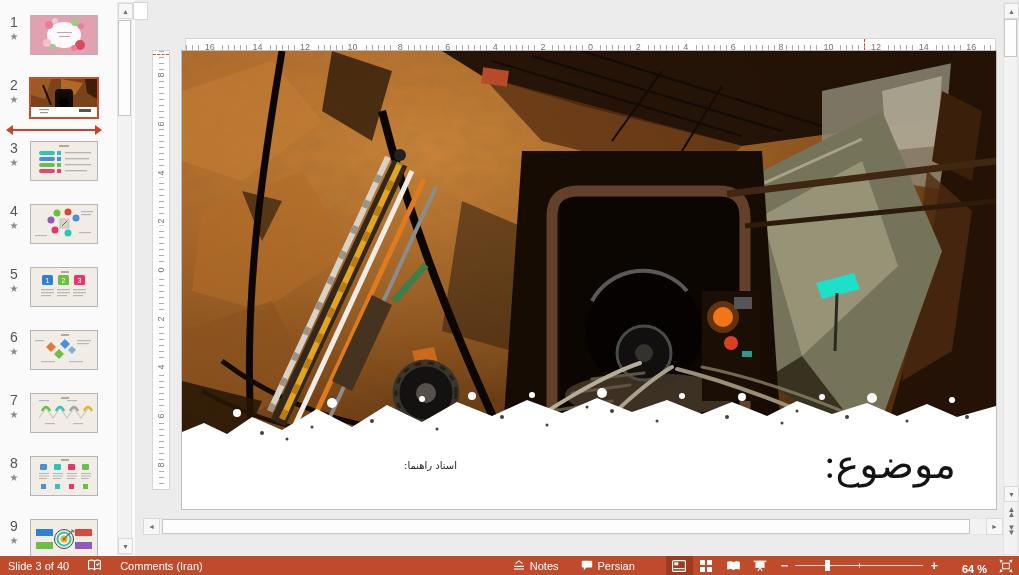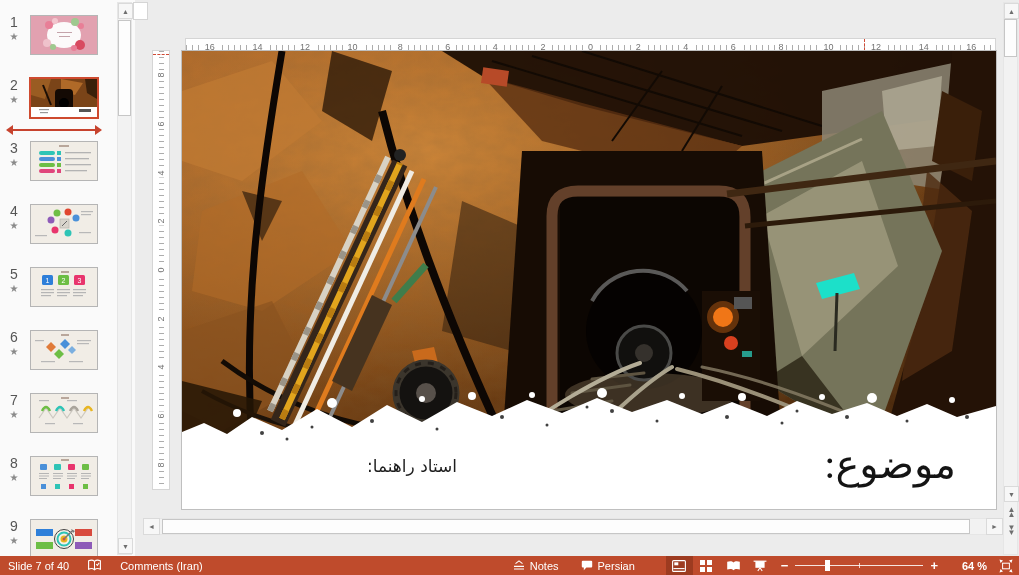--- a/index.html
+++ b/index.html
@@ -47,30 +47,30 @@
   .vcell{flex:1;display:flex;align-items:center;justify-content:center;}
   .vcell .rnum{transform:rotate(-90deg);padding:1px 2px;}
   .guide-v{position:absolute;left:0;top:3px;width:100%;border-top:1px dashed #D04A35;}
 
   
   .slide{position:absolute;left:181px;top:50px;width:814px;height:458px;background:#fff;border:1px solid #BFBFBF;}
   .photo{position:absolute;left:0;top:0;width:814px;height:396px;}
   .photo svg{display:block;width:100%;height:100%;}
   .slide-title{position:absolute;right:40px;top:388px;font-size:40px;line-height:1.3;color:#141414;
                direction:rtl;font-family:Liberation Serif, serif;}
-  .credits{position:absolute;right:539px;top:400px;text-align:right;direction:rtl;font-size:17px;line-height:30px;
+  .credits{position:absolute;right:539px;top:400px;text-align:right;direction:rtl;font-size:10px;line-height:30px;
            color:#1e1e1e;font-family:"DejaVu Sans",sans-serif;white-space:nowrap;}
 
   
   .status{position:absolute;left:0;top:556px;width:1019px;height:19px;background:#BF4B2C;color:#fff;
           display:flex;align-items:center;font-size:11px;}
   .st-left{display:flex;align-items:center;height:100%;padding-left:8px;}
   .st-left>*{margin-right:18px;display:flex;align-items:center;height:100%;}
   .st-spacer{flex:1;}
-  .st-right{display:flex;align-items:center;height:100%;}
+  .st-right{display:flex;align-items:flex-end;height:100%;}
   .st-btn{display:flex;align-items:center;gap:5px;padding:0 11px;height:100%;}
   .view-btn{width:27px;height:100%;display:flex;align-items:center;justify-content:center;}
   .view-btn.active{background:#9D3B20;}
   .view-group{display:flex;height:100%;margin-left:20px;}
   .zoom-out,.zoom-in{padding:0 7px;font-size:13px;font-weight:bold;height:100%;display:flex;align-items:center;}
   .zoom-slider{width:128px;height:100%;display:flex;align-items:center;}
   .ztrack{position:relative;flex:1;height:1px;background:rgba(255,255,255,.85);}
   .ztick{position:absolute;left:50%;top:-2px;width:1px;height:5px;background:rgba(255,255,255,.75);}
   .zthumb{position:absolute;left:23%;top:-5px;width:5px;height:11px;background:#fff;}
   .zoom-pct{width:42px;text-align:right;padding-right:6px;font-weight:bold;}
@@ -576,21 +576,21 @@
     <div class="sb-btn" style="top:501px;background:transparent;border-color:transparent;">
         <span class="dbl">▲<br>▲</span>
       </div>
     <div class="sb-btn" style="top:519px;background:transparent;border-color:transparent;">
         <span class="dbl">▼<br>▼</span>
       </div>
   </div>
 
   <div class="status">
     <div class="st-left">
-      <span>Slide 7 of 40</span>
+      <span>Slide 3 of 40</span>
       <span>
         <svg class="ic" width="15" height="13" viewBox="0 0 15 13">
           <path d="M7.5 2.4 C6 1 3.4 1 1.6 1.8 V10.2 C3.4 9.4 6 9.4 7.5 10.8 C9 9.4 11.6 9.4 13.4 10.2 V1.8 C11.6 1 9 1 7.5 2.4 Z" fill="none" stroke="#fff" stroke-width="1.1"></path>
           <path d="M7.5 2.6 V10.4" stroke="#fff" stroke-width="1"></path>
           <path d="M9.3 5.2 L10.4 6.3 L12.2 3.8" fill="none" stroke="#fff" stroke-width="1.1"></path>
         </svg>
       </span>
       <span>Comments (Iran)</span>
     </div>
     <div class="st-spacer"></div>

